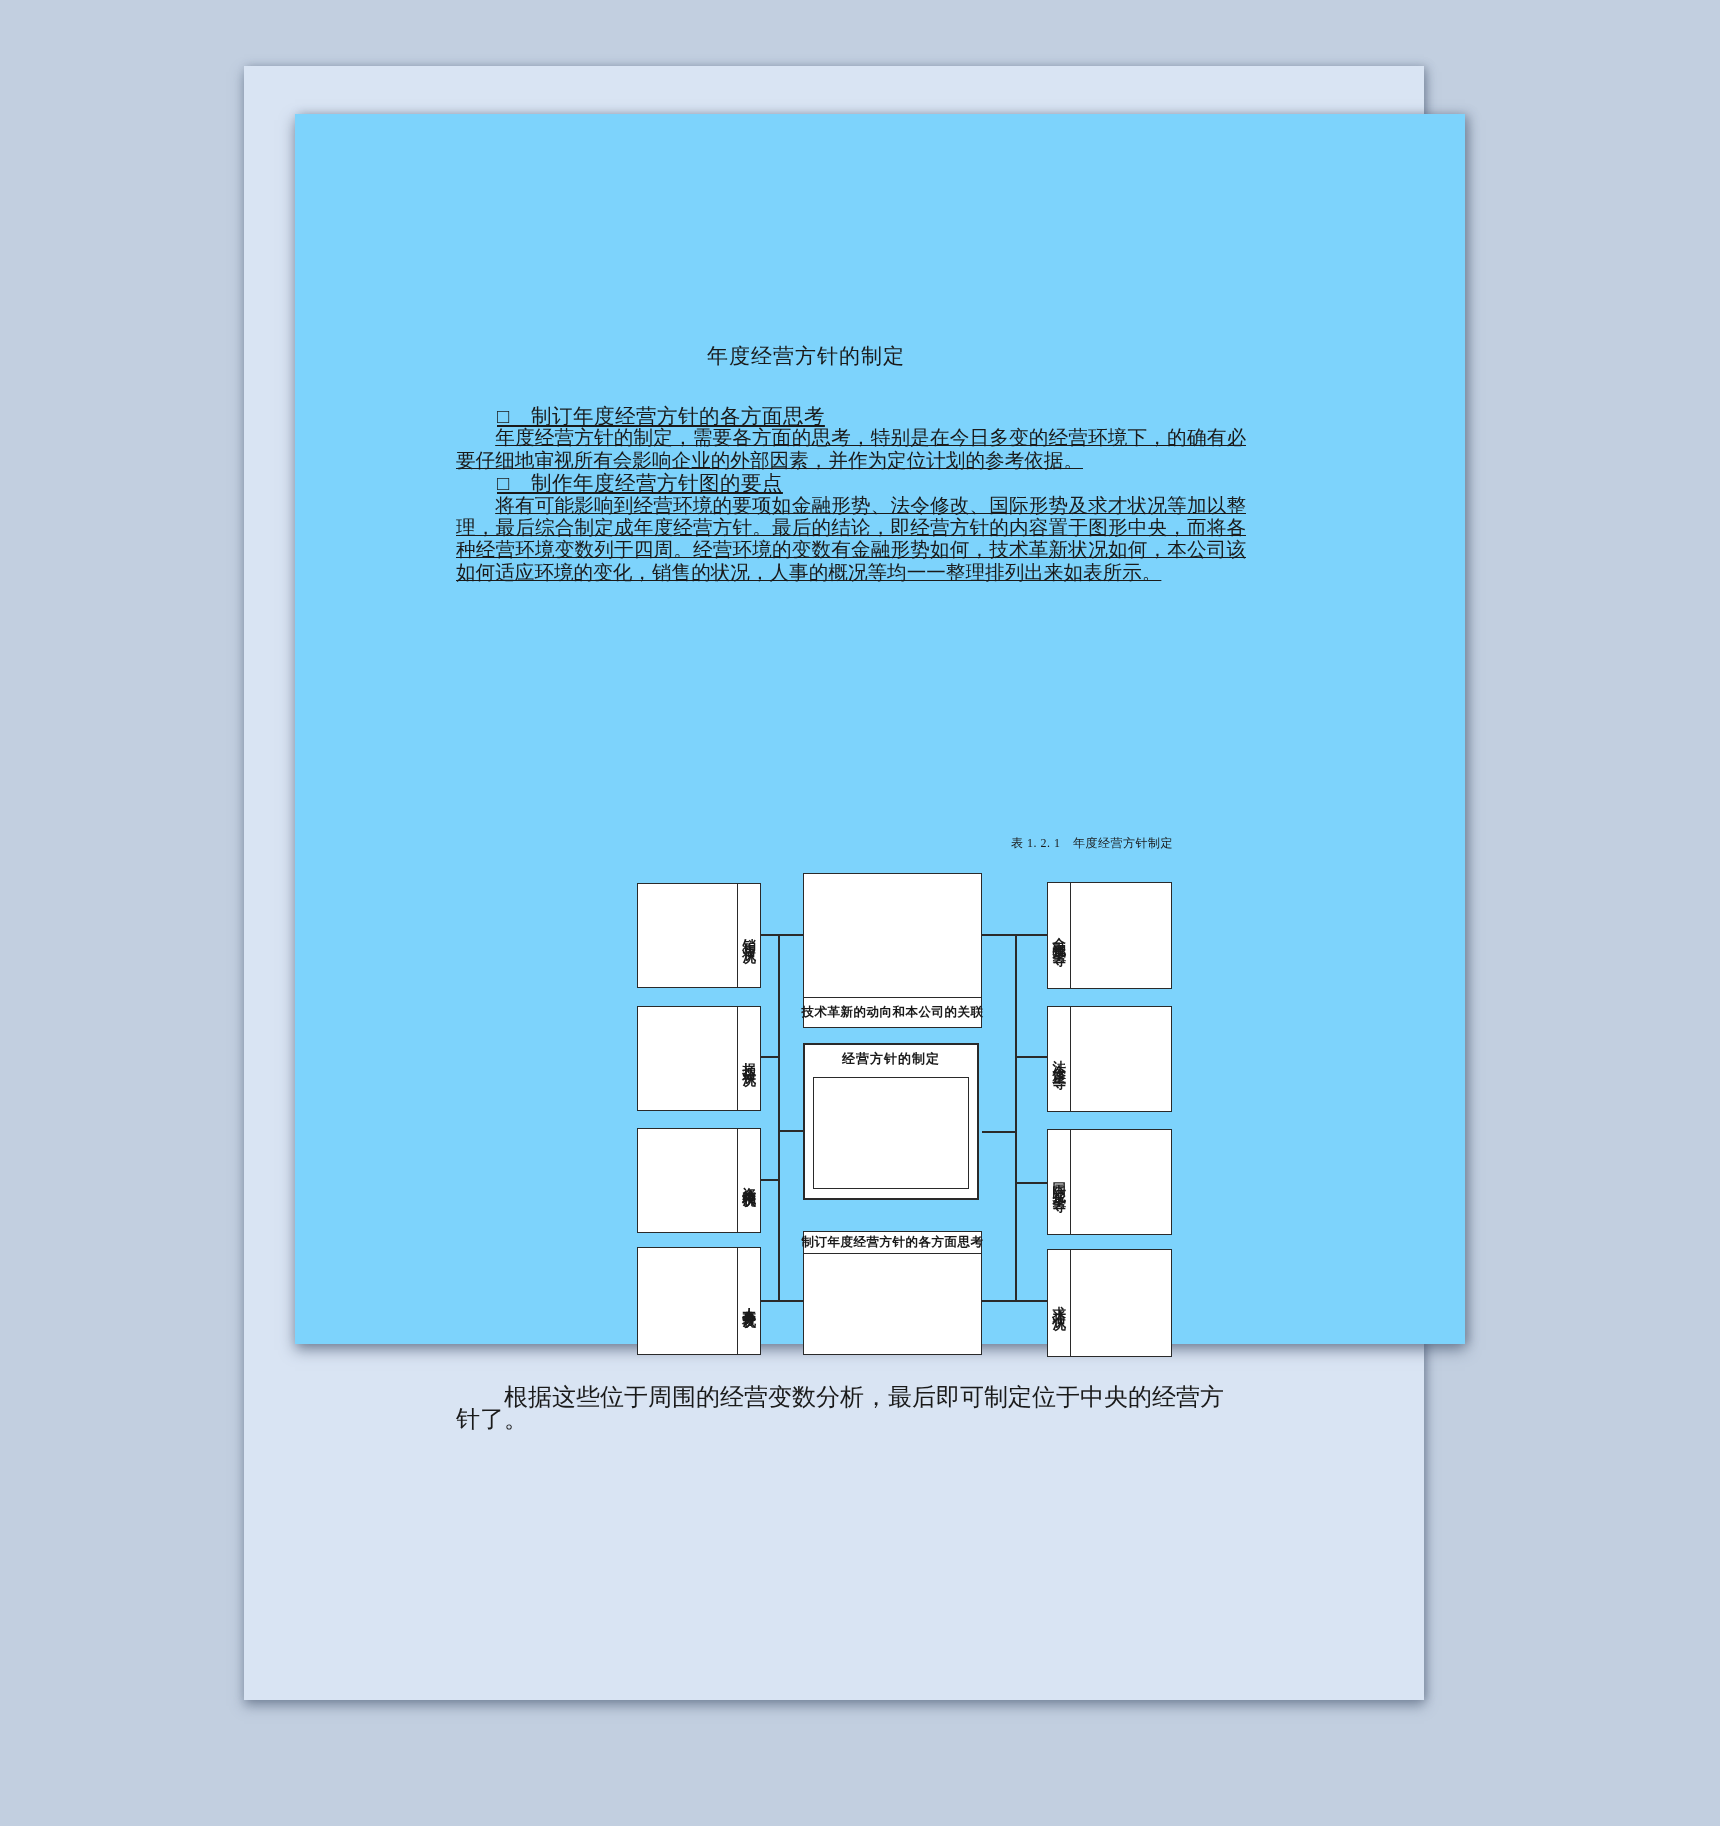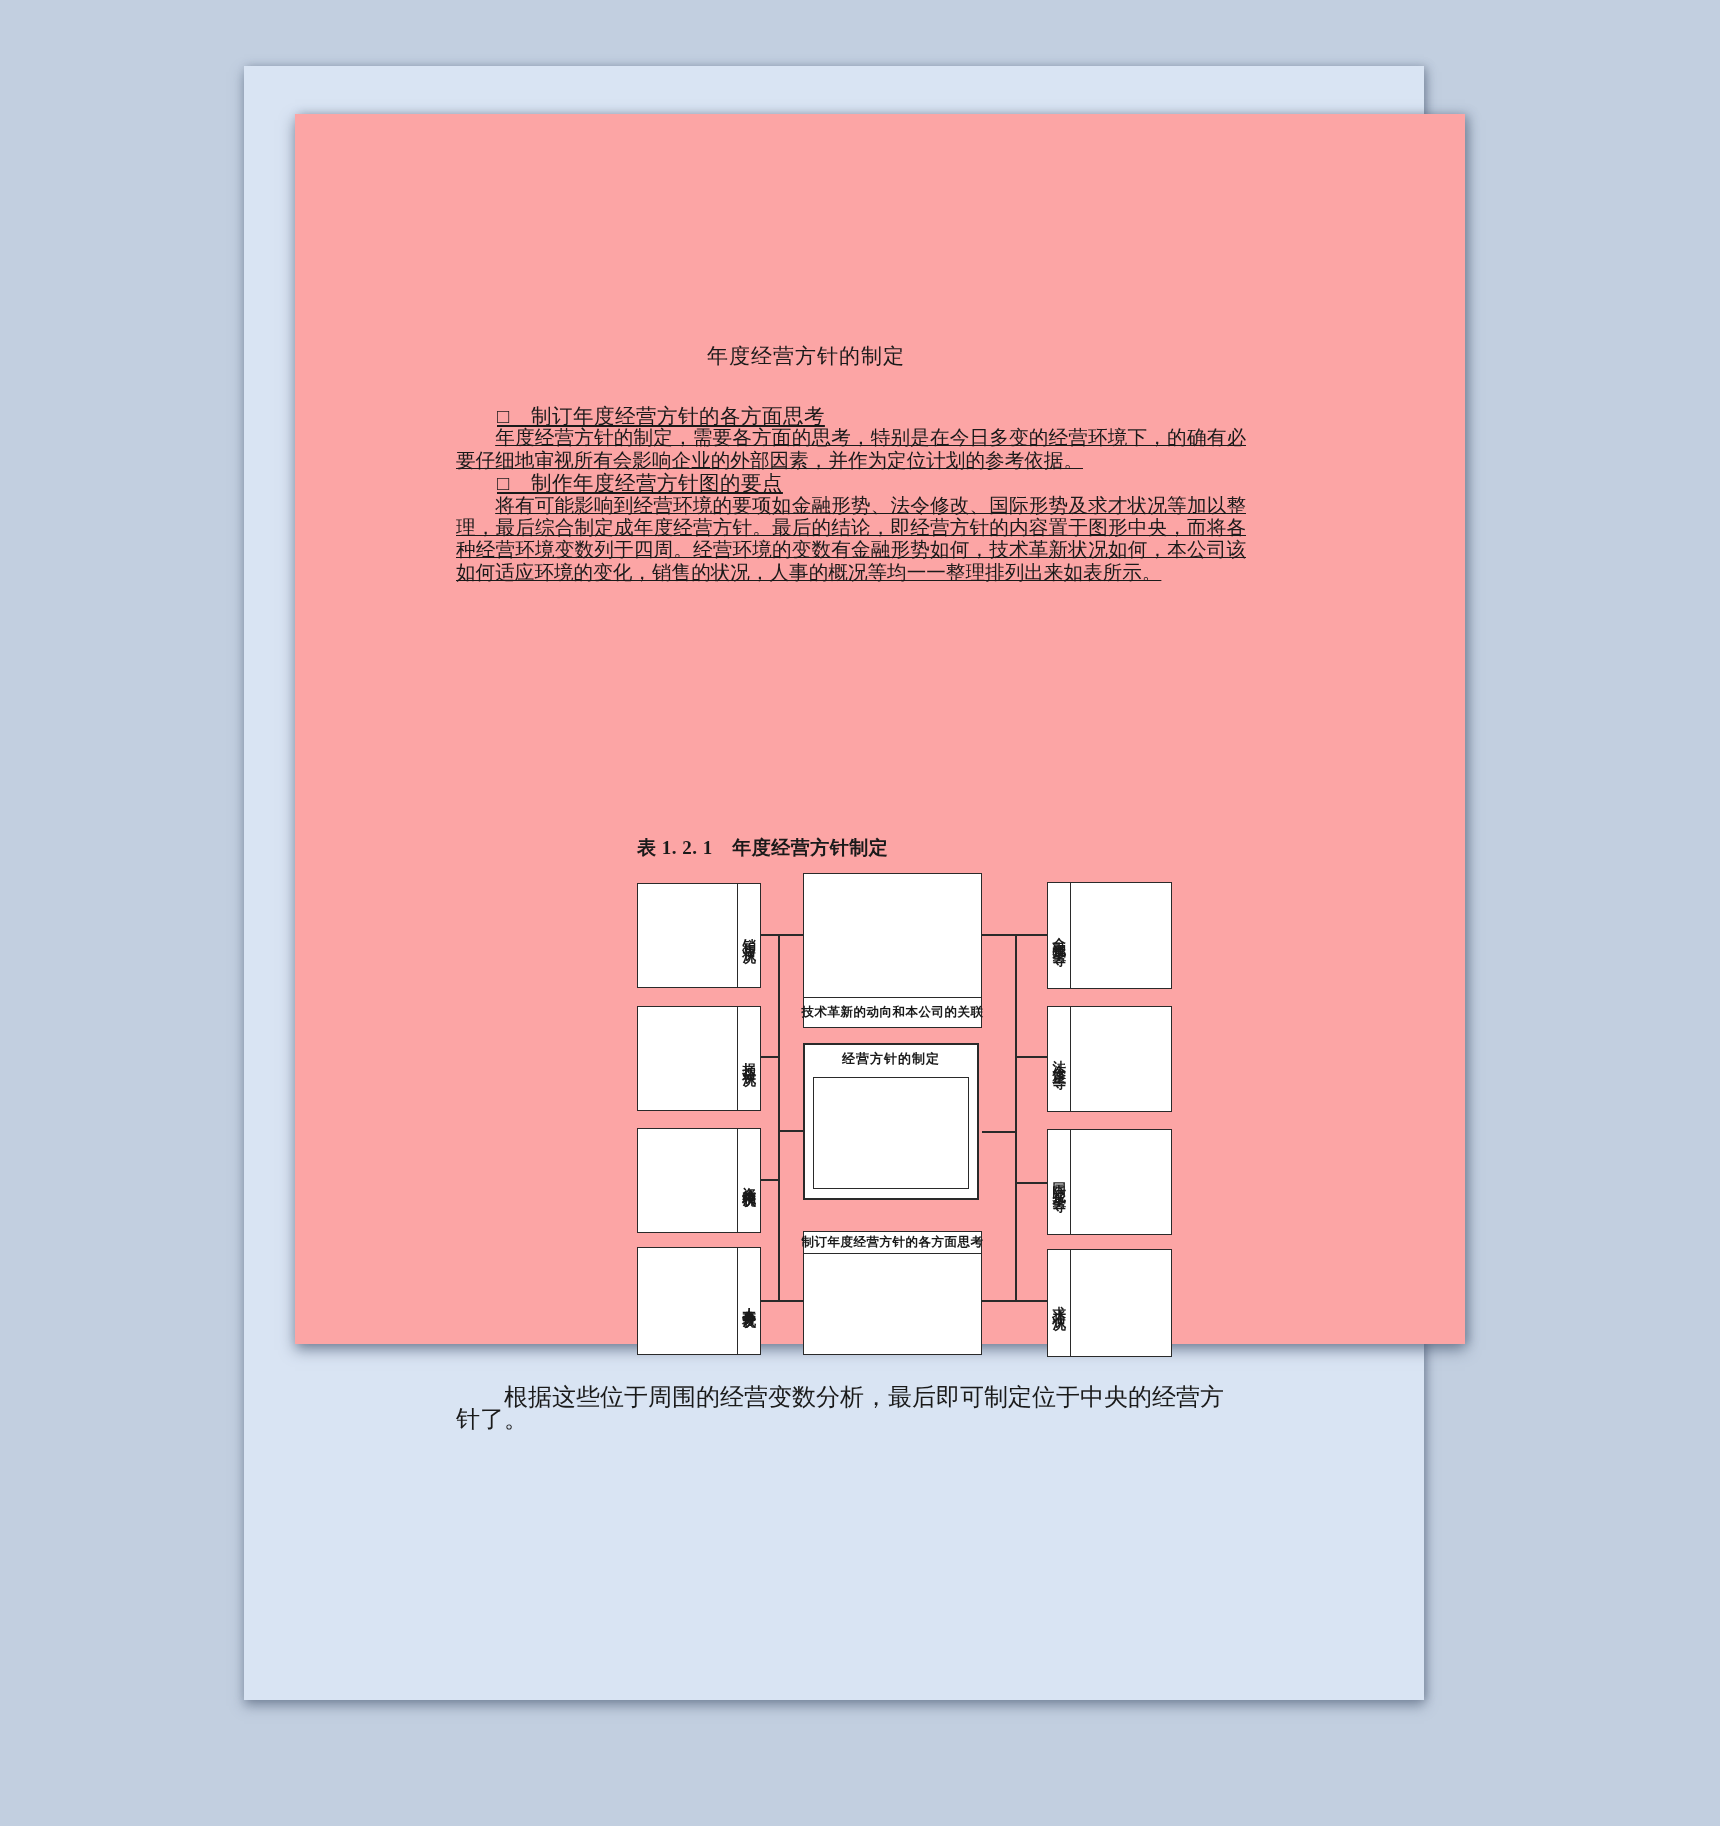--- a/index.html
+++ b/index.html
@@ -11,36 +11,36 @@
     color:#1a1a1a;
     overflow:hidden;
   }
   .back-sheet{
     position:absolute;left:244px;top:66px;width:1180px;height:1634px;
     background:#d9e4f3;
     box-shadow:0 6px 12px rgba(78,92,116,.55), 3px 0 8px rgba(78,92,116,.35);
   }
   .page{
     position:absolute;left:295px;top:114px;width:1170px;height:1230px;
-    background:#fca5a5;
+    background:#7dd3fc;
     box-shadow:0 6px 14px rgba(70,85,110,.6), 4px 0 9px rgba(70,85,110,.35);
   }
   .doc-title{
     position:absolute;left:412px;top:228px;
     font-size:21px;letter-spacing:1px;white-space:nowrap;
   }
   .text-block{
     position:absolute;left:161px;top:291px;width:790px;
     font-size:19.6px;line-height:22.4px;text-align:justify;
   }
   .text-block p{margin:0;text-indent:2em;text-decoration:underline;}
   .text-block .sec-heading{font-size:20.5px;letter-spacing:.5px;}
   .fig-caption{
     position:absolute;left:342px;top:721px;width:536px;
-    text-align:left;font-weight:bold;font-size:19px;letter-spacing:.5px;
+    text-align:right;font-weight:normal;font-size:12px;letter-spacing:.5px;
   }
   .diagram{position:absolute;left:342px;top:759px;width:536px;height:486px;}
   .dbox{position:absolute;border:1.5px solid #2a2a2a;background:#fff;box-sizing:border-box;display:flex;}
   .dbox .empty{flex:1;}
   .vstrip{
     width:23px;display:flex;align-items:center;justify-content:center;
     box-sizing:border-box;
   }
   .vstrip span{
     writing-mode:vertical-rl;text-orientation:upright;

